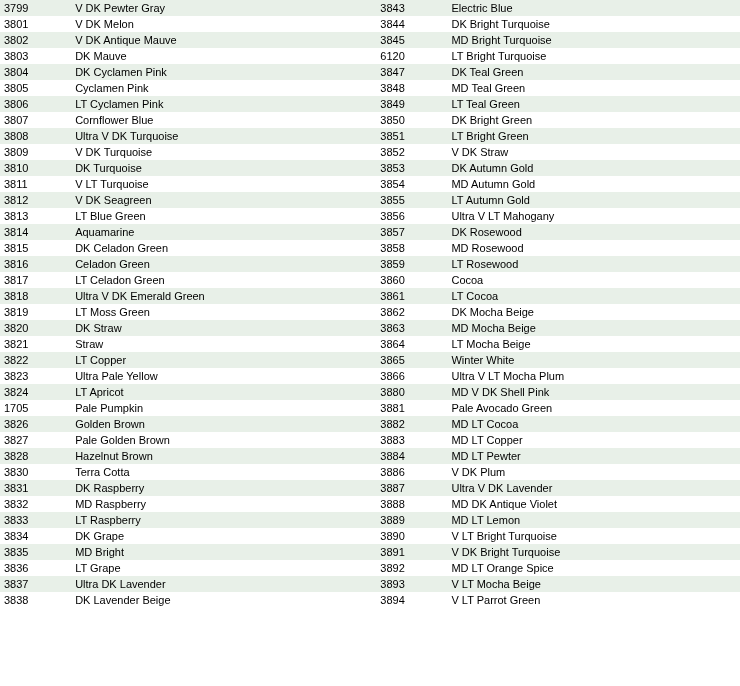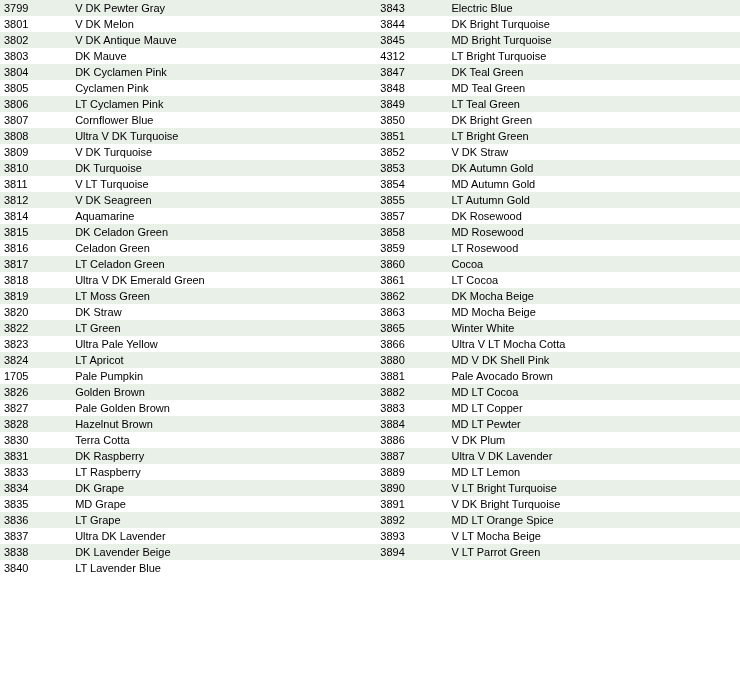--- a/index.html
+++ b/index.html
@@ -69,21 +69,21 @@
           <td class="num">3802</td>
           <td class="name">V DK Antique Mauve</td>
           <td class="spacer"></td>
           <td class="num">3845</td>
           <td class="name">MD Bright Turquoise</td>
         </tr>
         <tr>
           <td class="num">3803</td>
           <td class="name">DK Mauve</td>
           <td class="spacer"></td>
-          <td class="num">4312</td>
+          <td class="num">6120</td>
           <td class="name">LT Bright Turquoise</td>
         </tr>
         <tr>
           <td class="num">3804</td>
           <td class="name">DK Cyclamen Pink</td>
           <td class="spacer"></td>
           <td class="num">3847</td>
           <td class="name">DK Teal Green</td>
         </tr>
         <tr>
@@ -136,20 +136,27 @@
           <td class="name">MD Autumn Gold</td>
         </tr>
         <tr>
           <td class="num">3812</td>
           <td class="name">V DK Seagreen</td>
           <td class="spacer"></td>
           <td class="num">3855</td>
           <td class="name">LT Autumn Gold</td>
         </tr>
         <tr>
+          <td class="num">3813</td>
+          <td class="name">LT Blue Green</td>
+          <td class="spacer"></td>
+          <td class="num">3856</td>
+          <td class="name">Ultra V LT Mahogany</td>
+        </tr>
+        <tr>
           <td class="num">3814</td>
           <td class="name">Aquamarine</td>
           <td class="spacer"></td>
           <td class="num">3857</td>
           <td class="name">DK Rosewood</td>
         </tr>
         <tr>
           <td class="num">3815</td>
           <td class="name">DK Celadon Green</td>
           <td class="spacer"></td>
@@ -185,46 +192,53 @@
           <td class="name">DK Mocha Beige</td>
         </tr>
         <tr>
           <td class="num">3820</td>
           <td class="name">DK Straw</td>
           <td class="spacer"></td>
           <td class="num">3863</td>
           <td class="name">MD Mocha Beige</td>
         </tr>
         <tr>
+          <td class="num">3821</td>
+          <td class="name">Straw</td>
+          <td class="spacer"></td>
+          <td class="num">3864</td>
+          <td class="name">LT Mocha Beige</td>
+        </tr>
+        <tr>
           <td class="num">3822</td>
-          <td class="name">LT Green</td>
+          <td class="name">LT Copper</td>
           <td class="spacer"></td>
           <td class="num">3865</td>
           <td class="name">Winter White</td>
         </tr>
         <tr>
           <td class="num">3823</td>
           <td class="name">Ultra Pale Yellow</td>
           <td class="spacer"></td>
           <td class="num">3866</td>
-          <td class="name">Ultra V LT Mocha Cotta</td>
+          <td class="name">Ultra V LT Mocha Plum</td>
         </tr>
         <tr>
           <td class="num">3824</td>
           <td class="name">LT Apricot</td>
           <td class="spacer"></td>
           <td class="num">3880</td>
           <td class="name">MD V DK Shell Pink</td>
         </tr>
         <tr>
           <td class="num">1705</td>
           <td class="name">Pale Pumpkin</td>
           <td class="spacer"></td>
           <td class="num">3881</td>
-          <td class="name">Pale Avocado Brown</td>
+          <td class="name">Pale Avocado Green</td>
         </tr>
         <tr>
           <td class="num">3826</td>
           <td class="name">Golden Brown</td>
           <td class="spacer"></td>
           <td class="num">3882</td>
           <td class="name">MD LT Cocoa</td>
         </tr>
         <tr>
           <td class="num">3827</td>
@@ -248,36 +262,43 @@
           <td class="name">V DK Plum</td>
         </tr>
         <tr>
           <td class="num">3831</td>
           <td class="name">DK Raspberry</td>
           <td class="spacer"></td>
           <td class="num">3887</td>
           <td class="name">Ultra V DK Lavender</td>
         </tr>
         <tr>
+          <td class="num">3832</td>
+          <td class="name">MD Raspberry</td>
+          <td class="spacer"></td>
+          <td class="num">3888</td>
+          <td class="name">MD DK Antique Violet</td>
+        </tr>
+        <tr>
           <td class="num">3833</td>
           <td class="name">LT Raspberry</td>
           <td class="spacer"></td>
           <td class="num">3889</td>
           <td class="name">MD LT Lemon</td>
         </tr>
         <tr>
           <td class="num">3834</td>
           <td class="name">DK Grape</td>
           <td class="spacer"></td>
           <td class="num">3890</td>
           <td class="name">V LT Bright Turquoise</td>
         </tr>
         <tr>
           <td class="num">3835</td>
-          <td class="name">MD Grape</td>
+          <td class="name">MD Bright</td>
           <td class="spacer"></td>
           <td class="num">3891</td>
           <td class="name">V DK Bright Turquoise</td>
         </tr>
         <tr>
           <td class="num">3836</td>
           <td class="name">LT Grape</td>
           <td class="spacer"></td>
           <td class="num">3892</td>
           <td class="name">MD LT Orange Spice</td>
@@ -288,23 +309,16 @@
           <td class="spacer"></td>
           <td class="num">3893</td>
           <td class="name">V LT Mocha Beige</td>
         </tr>
         <tr>
           <td class="num">3838</td>
           <td class="name">DK Lavender Beige</td>
           <td class="spacer"></td>
           <td class="num">3894</td>
           <td class="name">V LT Parrot Green</td>
-        </tr>
-        <tr>
-          <td class="num">3840</td>
-          <td class="name">LT Lavender Blue</td>
-          <td class="spacer"></td>
-          <td class="num"></td>
-          <td class="name"></td>
         </tr>
       </tbody>
   </table>
 </div>
 
 </body></html>

